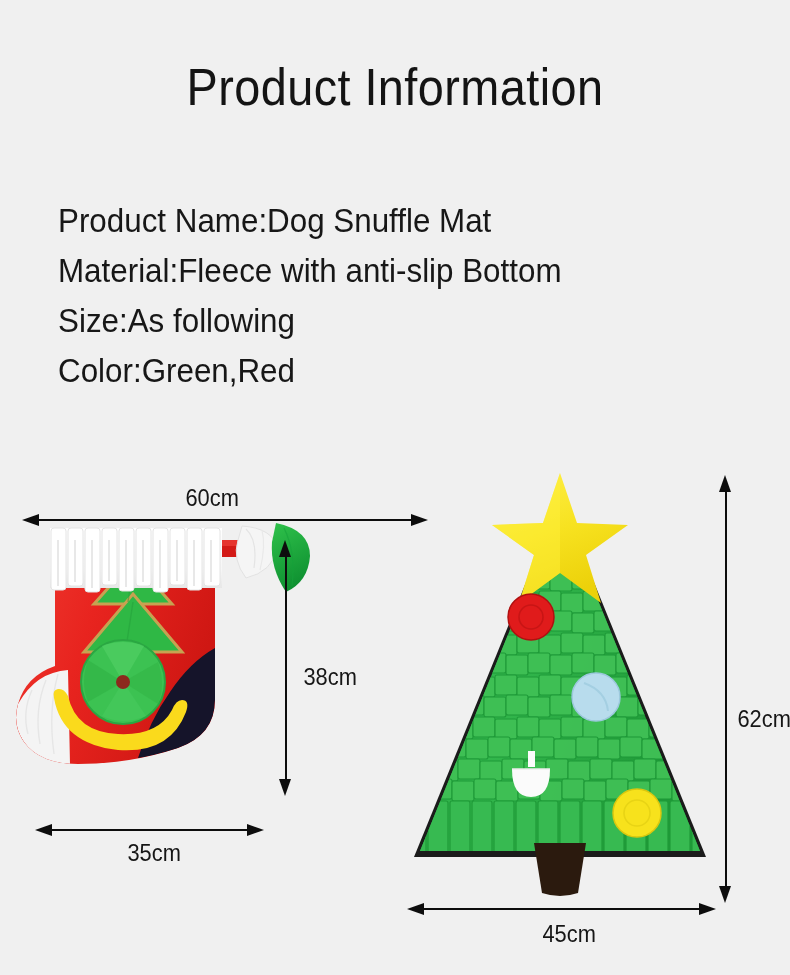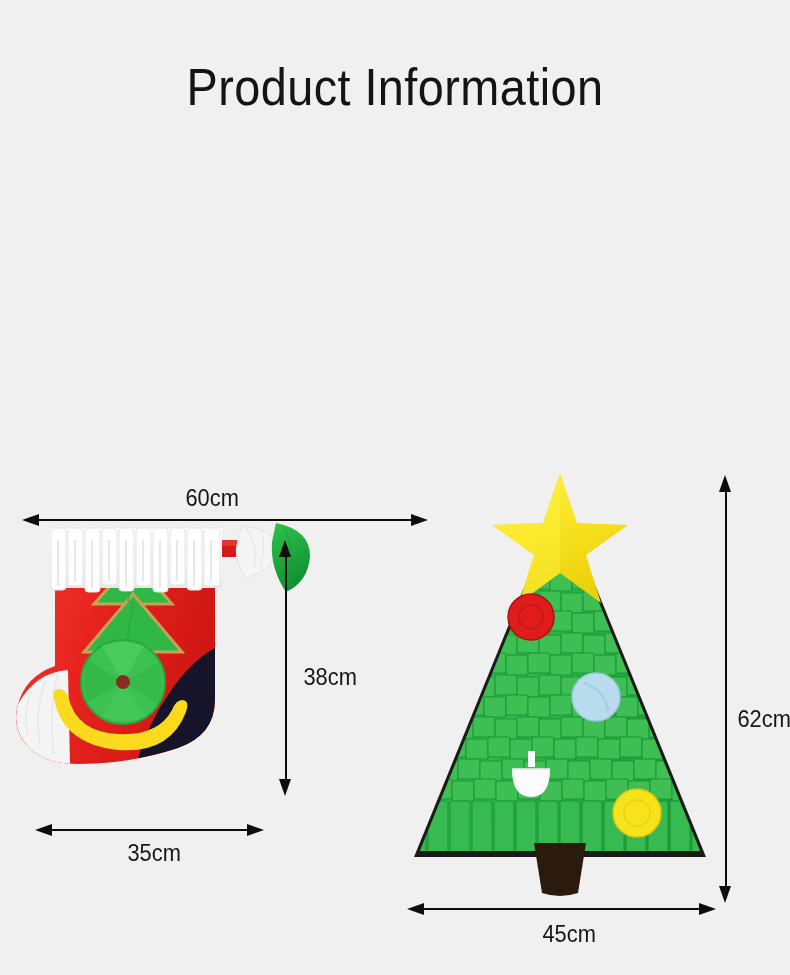--- a/index.html
+++ b/index.html
@@ -100,20 +100,26 @@
   #stocking-photo { left: 10px; top: 520px; width: 300px; height: 310px; }
   #tree-photo     { left: 400px; top: 465px; width: 320px; height: 440px; }
 </style>
 </head>
 <body>
 
 <div id="page" style="background: rgb(240, 240, 240);">
 
   <div class="page-title">Product Information</div>
 
+  <div class="spec-list">
+    <div class="spec-line">Product Name:Dog Snuffle Mat</div>
+    <div class="spec-line">Material:Fleece with anti-slip Bottom</div>
+    <div class="spec-line">Size:As following</div>
+    <div class="spec-line">Color:Green,Red</div>
+  </div>
 
   <div class="photo" id="stocking-photo">
     <svg width="300" height="310" viewBox="0 0 300 310" xmlns="http://www.w3.org/2000/svg">
       <defs>
         <clipPath id="clipStockingBody">
           <path d="M45,128 L45,16 L205,16 L205,180 Q205,215 168,228
                    Q120,244 68,244 Q30,244 14,222 Q2,205 8,184
                    Q16,156 45,146 Z"></path>
         </clipPath>
         <linearGradient id="redShade" x1="0" y1="0" x2="1" y2="0.4">

